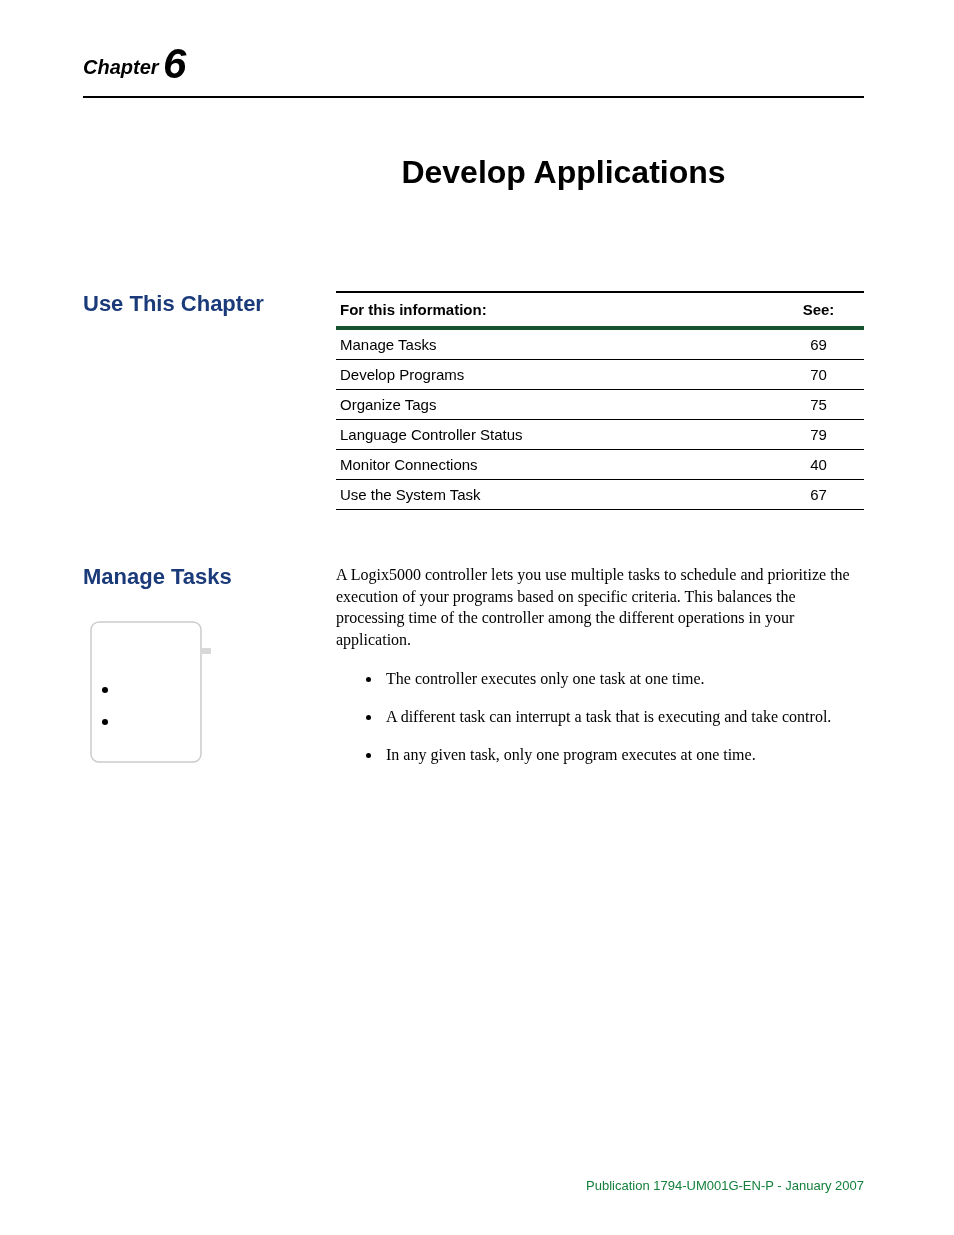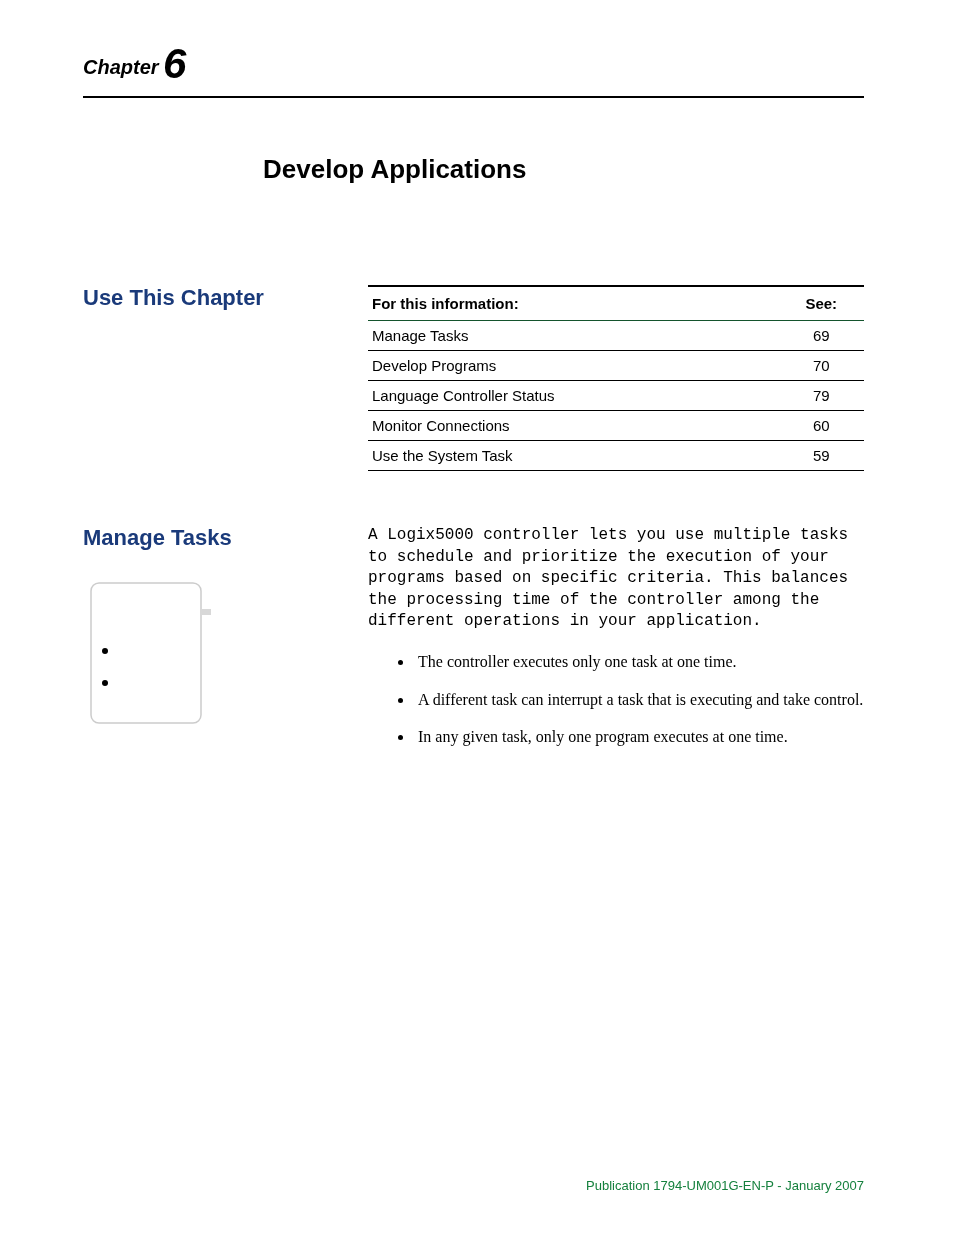--- a/index.html
+++ b/index.html
@@ -22,25 +22,26 @@
     .chapter-word { font-size: 20px; }
     .chapter-num { font-size: 42px; vertical-align: -4px; font-style: italic; }
     .top-rule {
       border: none;
       border-top: 2.5px solid #000;
       margin-bottom: 56px;
     }
     .page-title {
       font-family: 'Arial Narrow', Arial, sans-serif;
       font-weight: bold;
-      font-size: 26px;
+      font-size: 32px;
+      text-align: center;
       margin-left: 180px;
       margin-bottom: 100px;
     }
-    .two-col { display: flex; gap: 40px; }
+    .two-col { display: flex; gap: 8px; }
     .left-col { width: 245px; flex: 0 0 245px; }
     .right-col { flex: 1; }
     .section-head {
       font-family: 'Arial Narrow', Arial, sans-serif;
       font-weight: bold;
       font-size: 22px;
       color: #1a3a7a;
       margin-bottom: 8px;
     }
     table.info-table {
@@ -48,31 +49,31 @@
       border-collapse: collapse;
       font-family: 'Arial Narrow', Arial, sans-serif;
       font-size: 15px;
       margin-bottom: 54px;
     }
     table.info-table thead th {
       text-align: left;
       font-weight: bold;
       padding: 8px 4px 8px 4px;
       border-top: 2px solid #000;
-      border-bottom: 1px solid #14532d;
+      border-bottom: 4px solid #14532d;
     }
     table.info-table thead th:last-child { text-align: center; }
     table.info-table tbody td {
       padding: 6px 4px;
       border-bottom: 1px solid #000;
       font-weight: 300;
     }
     table.info-table tbody td:last-child { text-align: center; }
     .body-text {
-      font-family: Liberation Mono, monospace;
+      font-family: Liberation Serif, serif;
       font-size: 16px;
       line-height: 1.35;
       margin-bottom: 18px;
     }
     ul.bullets {
       list-style: disc;
       padding-left: 46px;
       font-family: Garamond, Georgia, serif;
       font-size: 16px;
       line-height: 1.35;
@@ -121,30 +122,34 @@
       <tbody>
         <tr>
           <td>Manage Tasks</td>
           <td>69</td>
         </tr>
         <tr>
           <td>Develop Programs</td>
           <td>70</td>
         </tr>
         <tr>
+          <td>Organize Tags</td>
+          <td>75</td>
+        </tr>
+        <tr>
           <td>Language Controller Status</td>
           <td>79</td>
         </tr>
         <tr>
           <td>Monitor Connections</td>
-          <td>60</td>
+          <td>40</td>
         </tr>
         <tr>
           <td>Use the System Task</td>
-          <td>59</td>
+          <td>67</td>
         </tr>
       </tbody>
     </table>
   </div>
 </div>
 
 <div class="two-col">
   <div class="left-col">
     <div class="section-head">Manage Tasks</div>
     <div class="icon-box">

